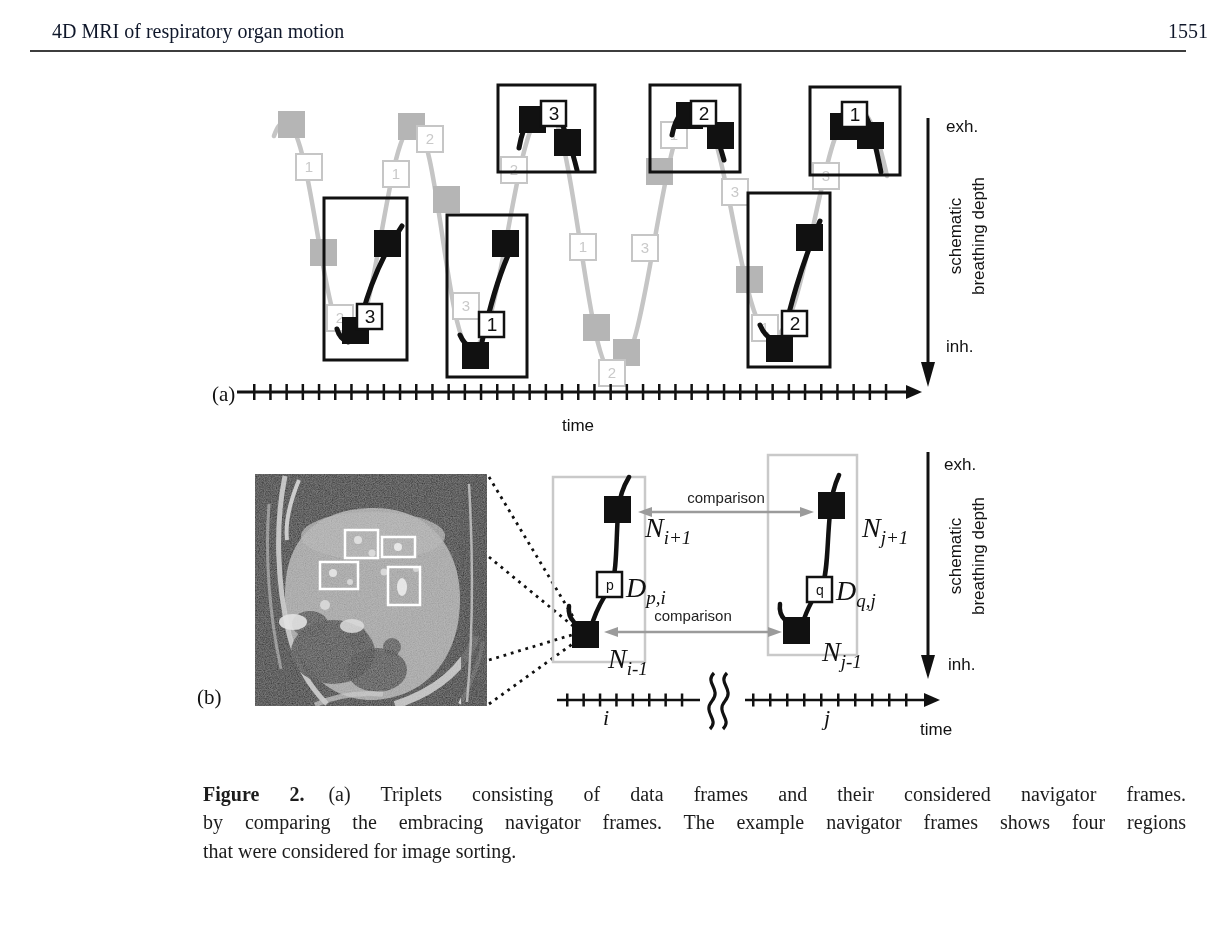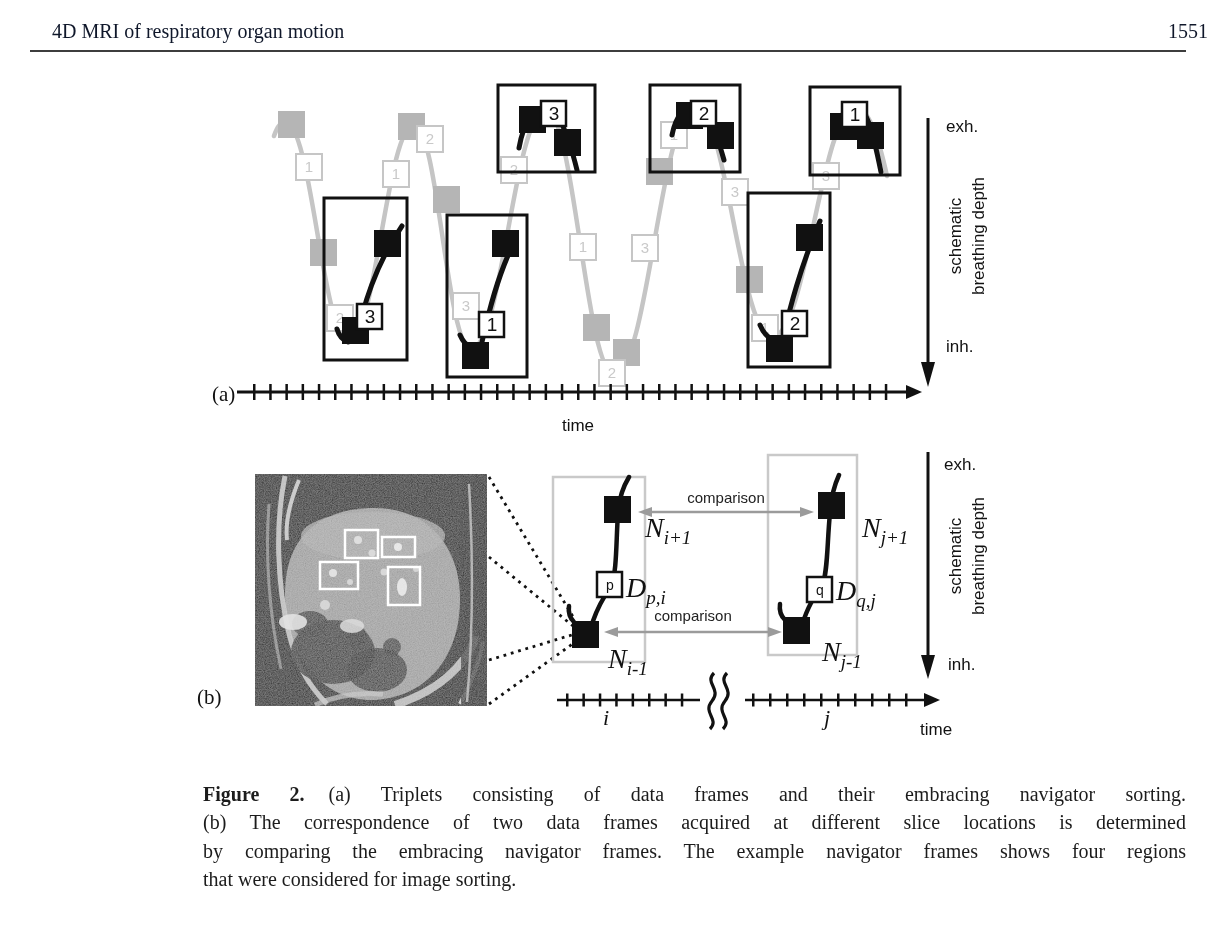--- a/index.html
+++ b/index.html
@@ -310,17 +310,16 @@
       <polygon points="921,655 935,655 928,679" fill="#111"></polygon>
       <text x="944" y="470" class="sans" font-size="17" fill="#111">exh.</text>
       <text x="948" y="670" class="sans" font-size="17" fill="#111">inh.</text>
       <text transform="translate(961,556) rotate(-90)" text-anchor="middle" class="sans" font-size="17" fill="#111">schematic</text>
       <text transform="translate(984,556) rotate(-90)" text-anchor="middle" class="sans" font-size="17" fill="#111">breathing depth</text>
     </g>
   </g>
 </svg>
 
 <div class="caption">
-  <div class="jline"><span class="figlabel">Figure 2.</span><span>(a) Triplets consisting of data frames and their embracing navigator sorting.</span></div>
-  <div class="jline">(b) The correspondence of two data frames acquired at different slice locations is determined</div>
+  <div class="jline"><span class="figlabel">Figure 2.</span><span>(a) Triplets consisting of data frames and their considered navigator frames.</span></div>
   <div class="jline">by comparing the embracing navigator frames. The example navigator frames shows four regions</div>
   <div class="lline">that were considered for image sorting.</div>
 </div>
 
 </body></html>

